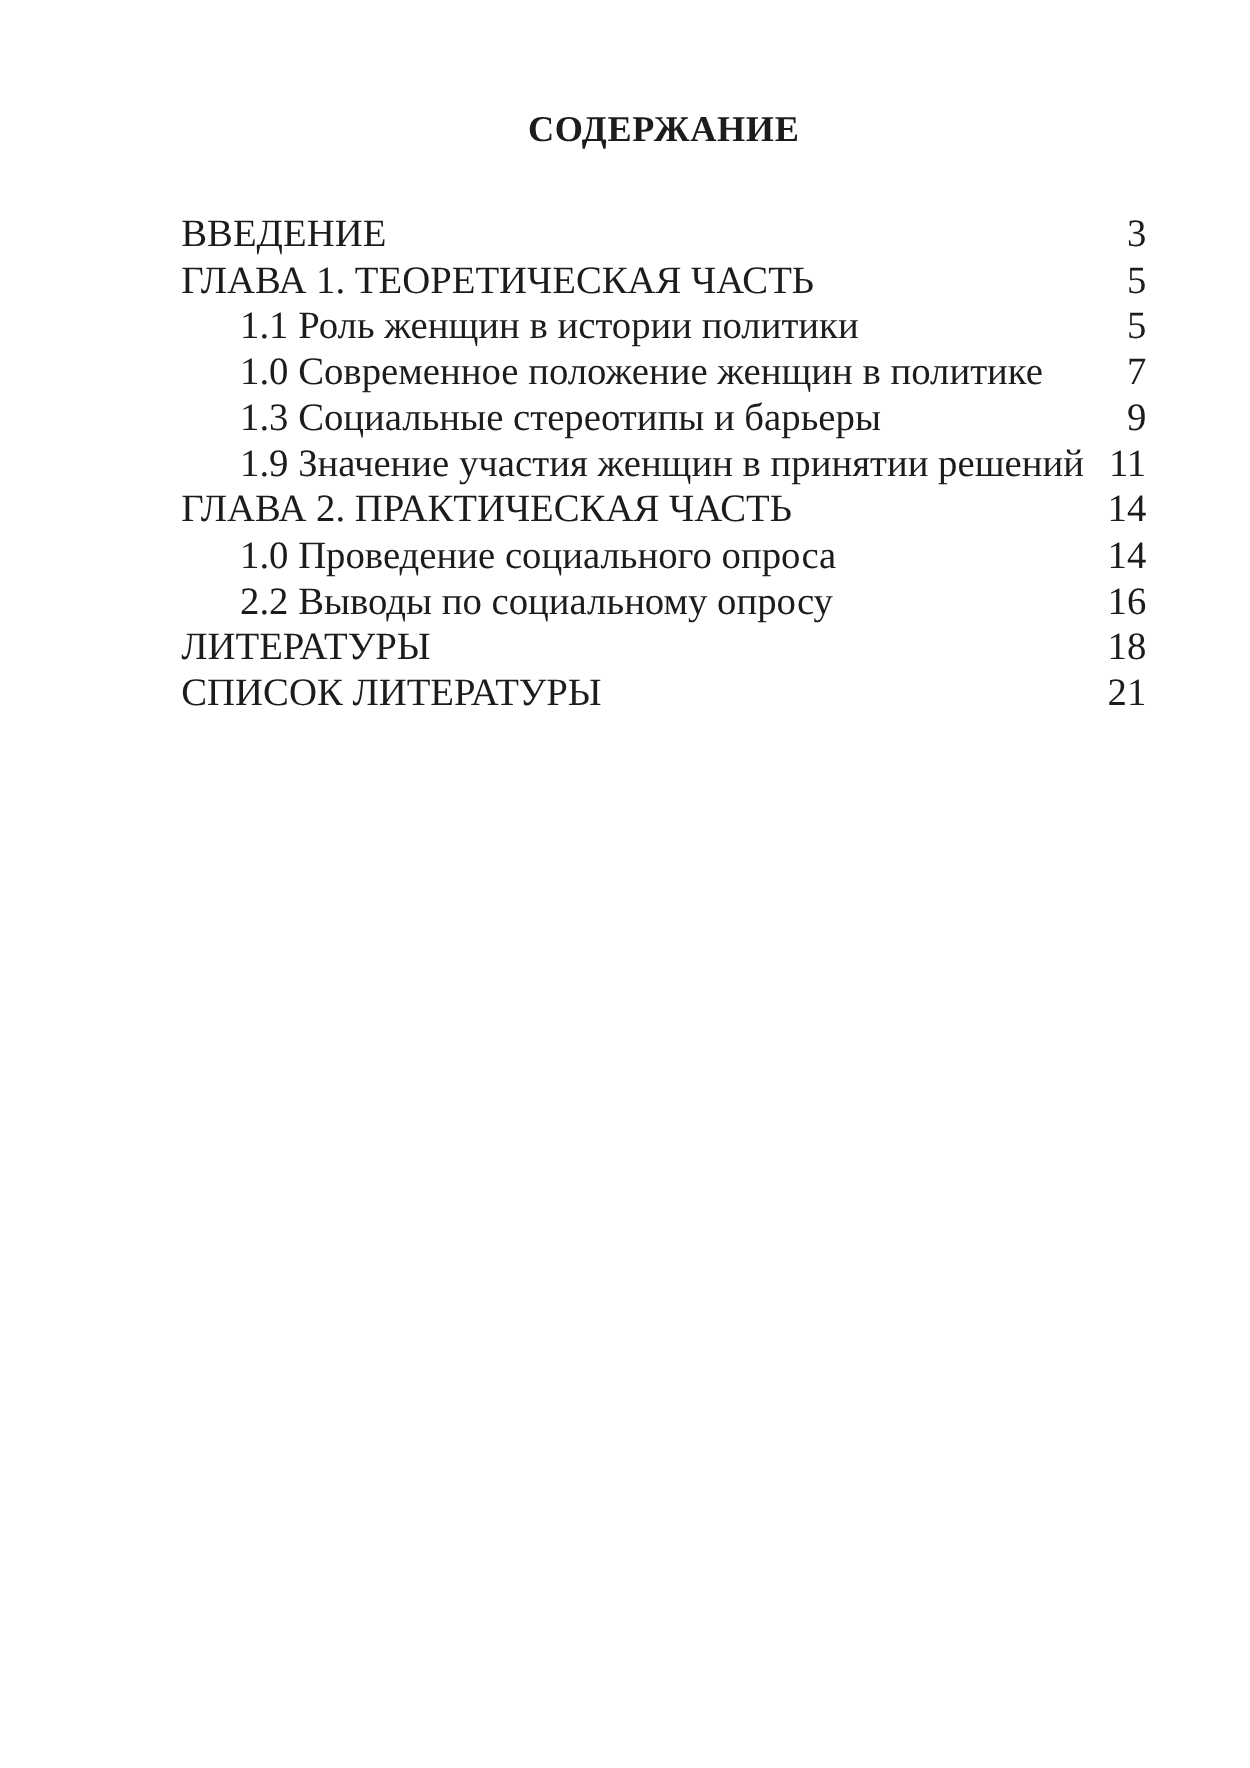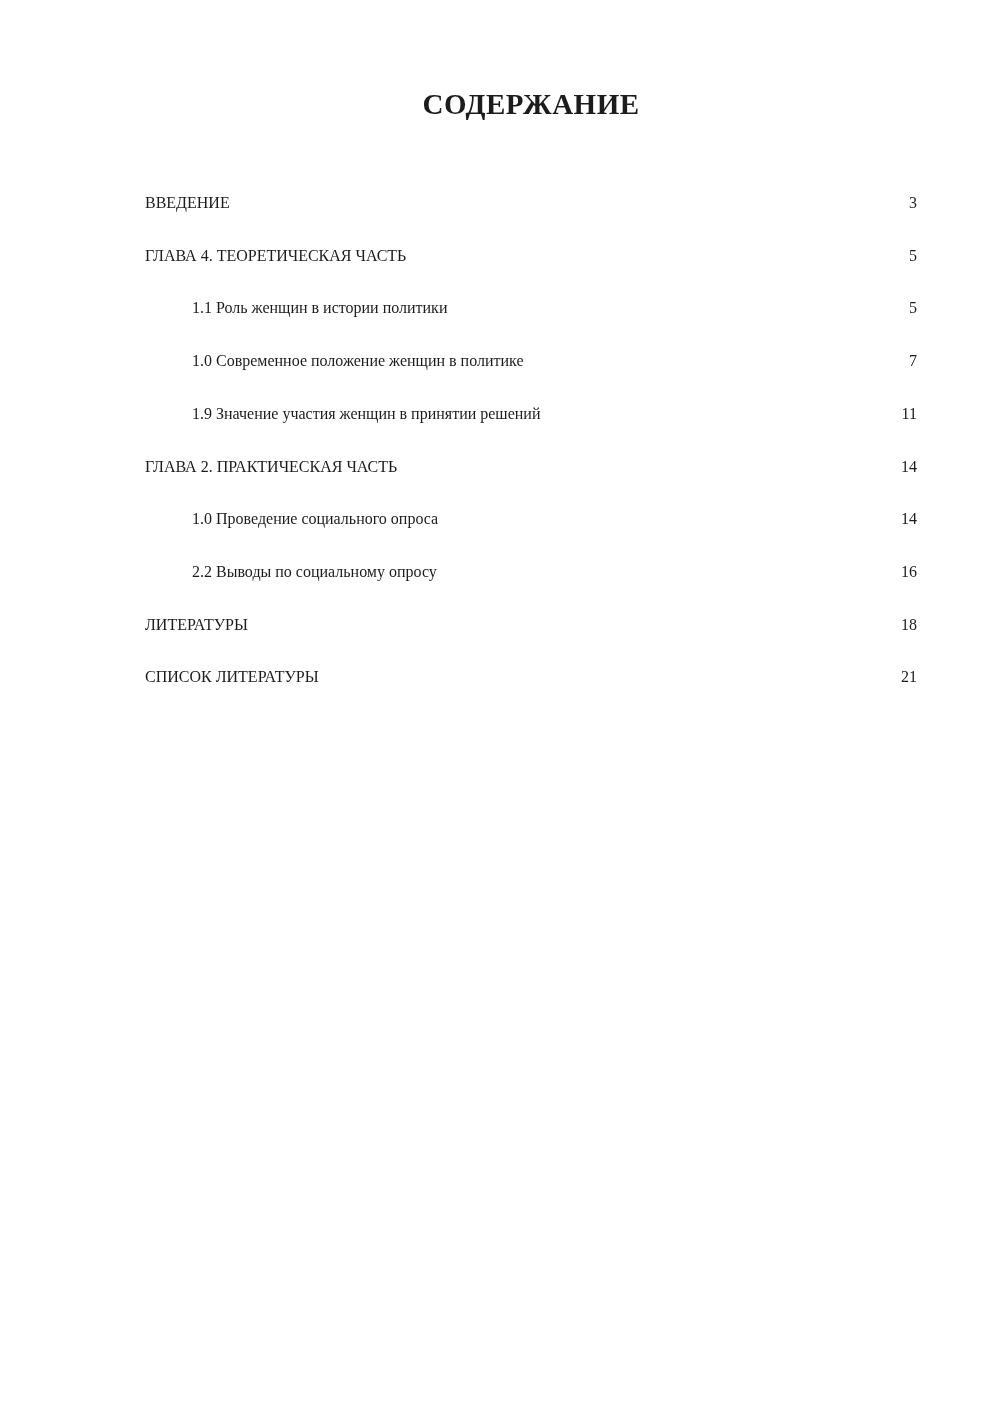--- a/index.html
+++ b/index.html
@@ -32,24 +32,23 @@
   .toc {
     position: absolute;
     top: 169px;
     left: 145px;
     right: 83px;
   }
   .toc-row {
     display: flex;
     justify-content: flex-end;
     align-items: baseline;
-    font-size: 16px;
+    font-size: 31px;
     line-height: 36.7px;
     white-space: nowrap;
-    margin-top: 16px;
   }
   .toc-row.indent .toc-label {
     padding-left: 47px;
   }
   .toc-label {
     flex: 1 1 auto;
     overflow: hidden;
   }
   .toc-page {
     flex: 0 0 auto;
@@ -72,34 +71,38 @@
 <div class="page">
   <h1 class="title">СОДЕРЖАНИЕ</h1>
 
   <div class="toc" id="toc">
   <div class="toc-row">
     <span class="toc-label">ВВЕДЕНИЕ</span>
     <span class="toc-page">3</span>
   </div>
 
   <div class="toc-row">
-    <span class="toc-label">ГЛАВА 4. ТЕОРЕТИЧЕСКАЯ ЧАСТЬ</span>
+    <span class="toc-label">ГЛАВА 1. ТЕОРЕТИЧЕСКАЯ ЧАСТЬ</span>
     <span class="toc-page">5</span>
   </div>
 
   <div class="toc-row indent">
     <span class="toc-label">1.1 Роль женщин в истории политики</span>
     <span class="toc-page">5</span>
   </div>
 
   <div class="toc-row indent">
     <span class="toc-label">1.0 Современное положение женщин в политике</span>
     <span class="toc-page">7</span>
   </div>
 
+  <div class="toc-row indent">
+    <span class="toc-label">1.3 Социальные стереотипы и барьеры</span>
+    <span class="toc-page">9</span>
+  </div>
 
   <div class="toc-row indent">
     <span class="toc-label">1.9 Значение участия женщин в принятии решений</span>
     <span class="toc-page">11</span>
   </div>
 
   <div class="toc-row">
     <span class="toc-label">ГЛАВА 2. ПРАКТИЧЕСКАЯ ЧАСТЬ</span>
     <span class="toc-page">14</span>
   </div>

